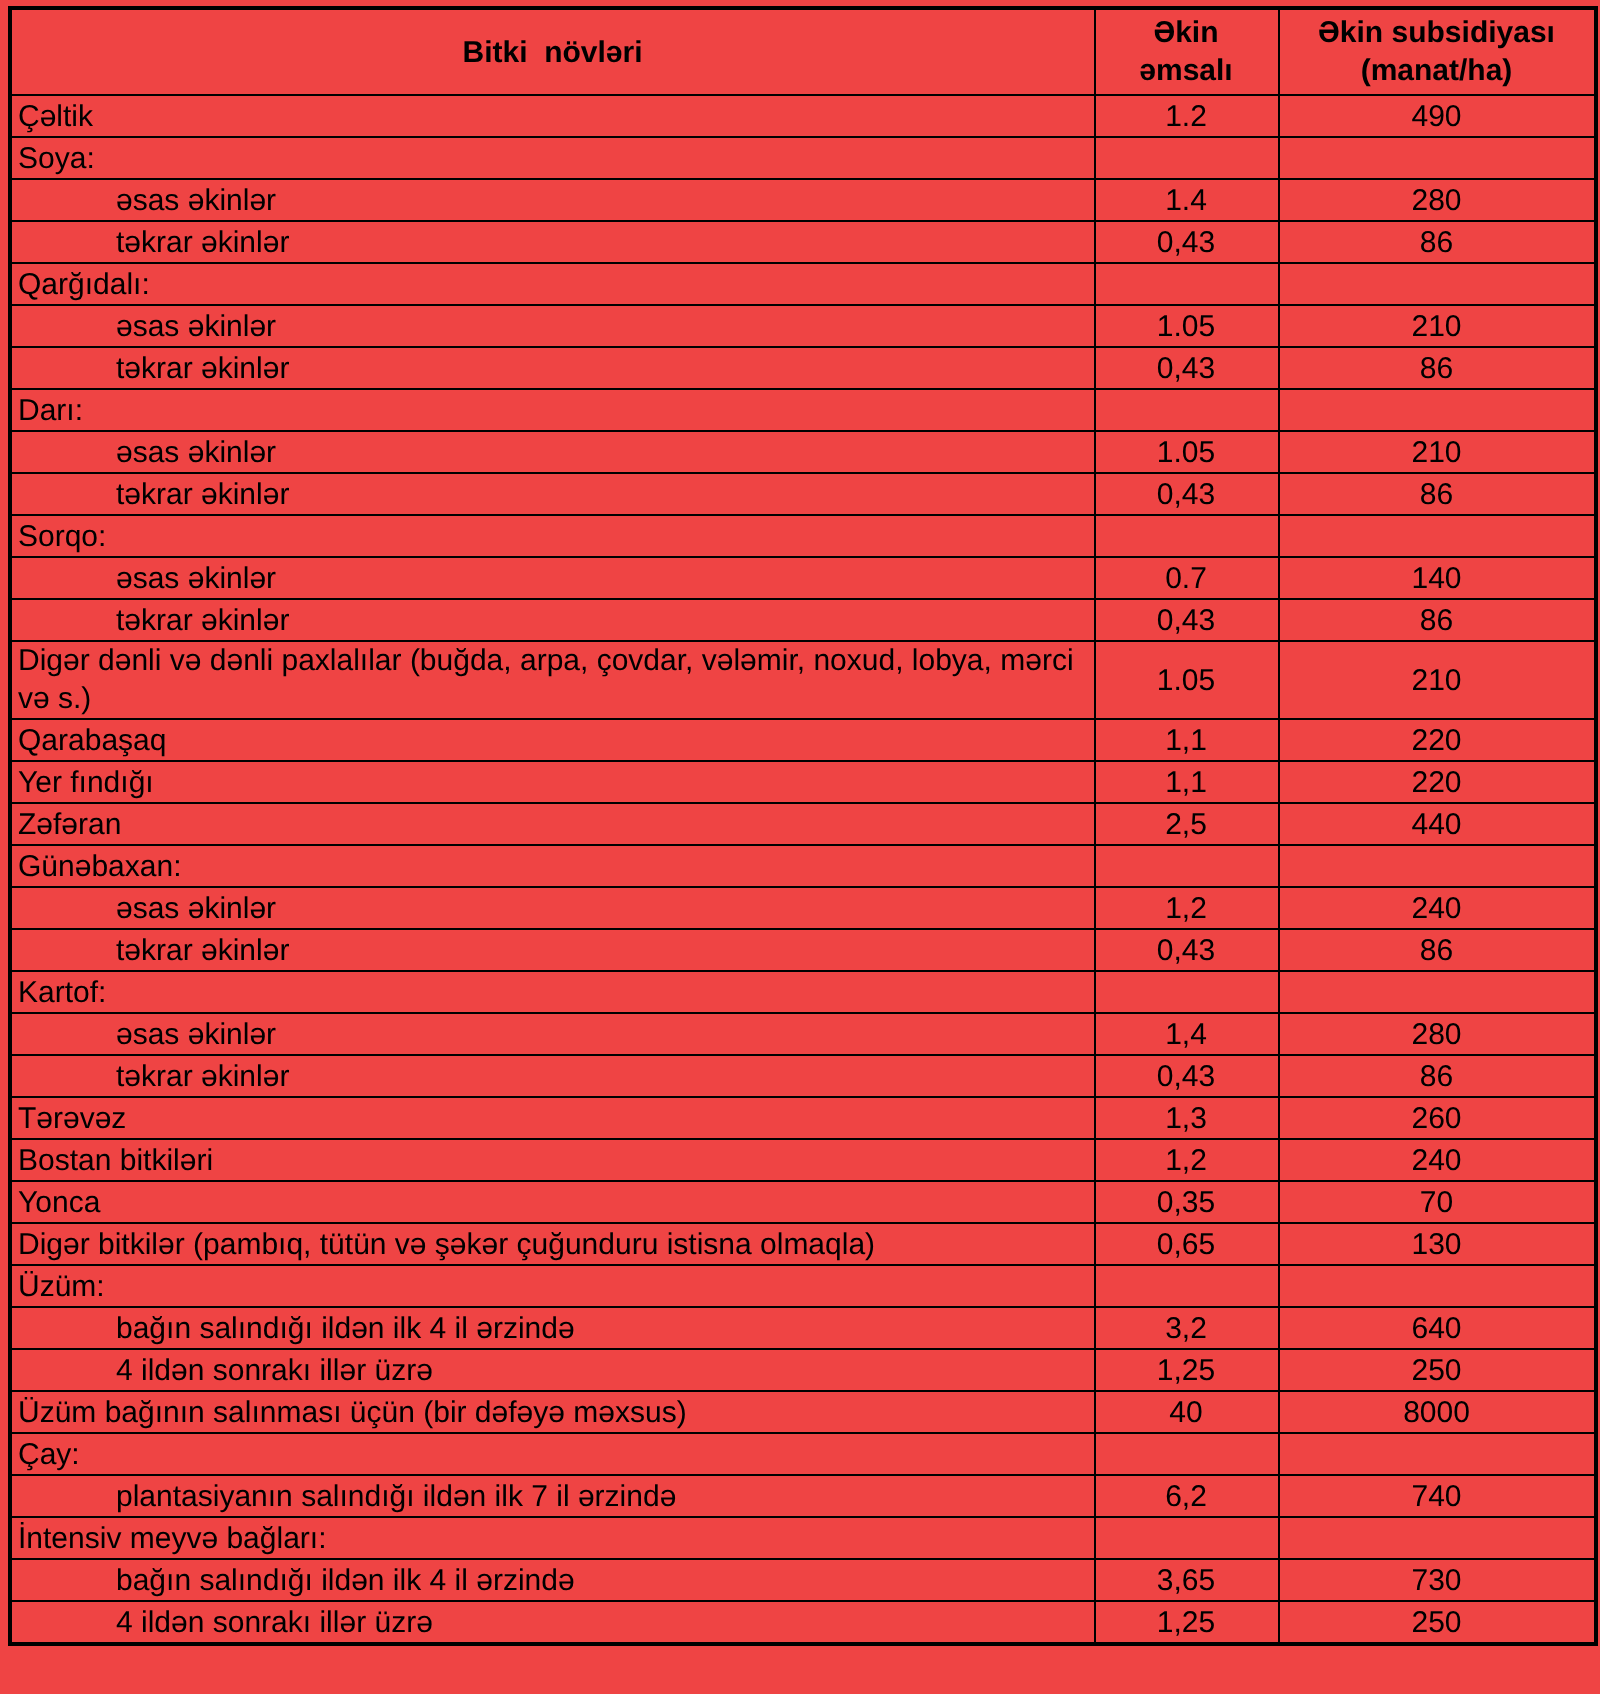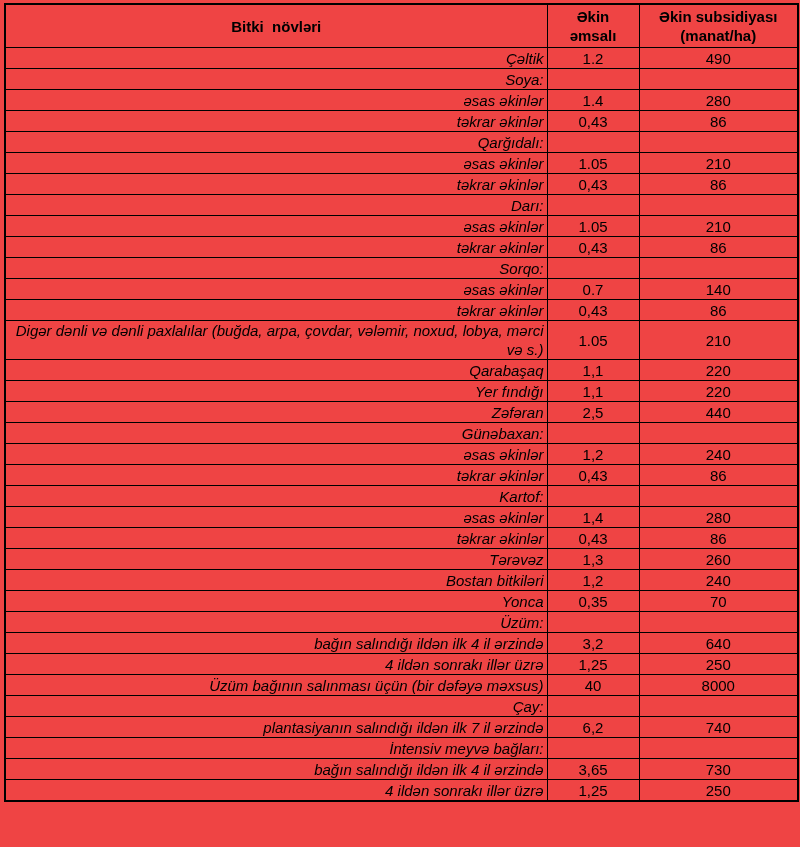--- a/index.html
+++ b/index.html
@@ -35,26 +35,25 @@
     font-weight: bold;
     text-align: center;
     vertical-align: middle;
     white-space: pre-wrap;
   }
   table.subsidy tbody td {
     height: 20px;
     vertical-align: middle;
   }
   td.name-cell {
-    text-align: right;
+    text-align: left;
     padding-left: 6px;
-    font-style: italic;
   }
   td.name-cell.indent {
-    padding-left: 38px;
+    padding-left: 52px;
   }
   td.num-cell {
     text-align: center;
   }
   col.c1 { width: 542px; }
   col.c2 { width: 92px; }
   col.c3 { width: 159px; }
 </style>
 </head>
 <body>
@@ -225,20 +224,25 @@
     <td class="num-cell">1,2</td>
     <td class="num-cell">240</td>
   </tr>
 
   <tr>
     <td class="name-cell">Yonca</td>
     <td class="num-cell">0,35</td>
     <td class="num-cell">70</td>
   </tr>
 
+  <tr>
+    <td class="name-cell">Digər bitkilər (pambıq, tütün və şəkər çuğunduru istisna olmaqla)</td>
+    <td class="num-cell">0,65</td>
+    <td class="num-cell">130</td>
+  </tr>
 
   <tr>
     <td class="name-cell">Üzüm:</td>
     <td class="num-cell"></td>
     <td class="num-cell"></td>
   </tr>
 
   <tr>
     <td class="name-cell indent">bağın salındığı ildən ilk 4 il ərzində</td>
     <td class="num-cell">3,2</td>

